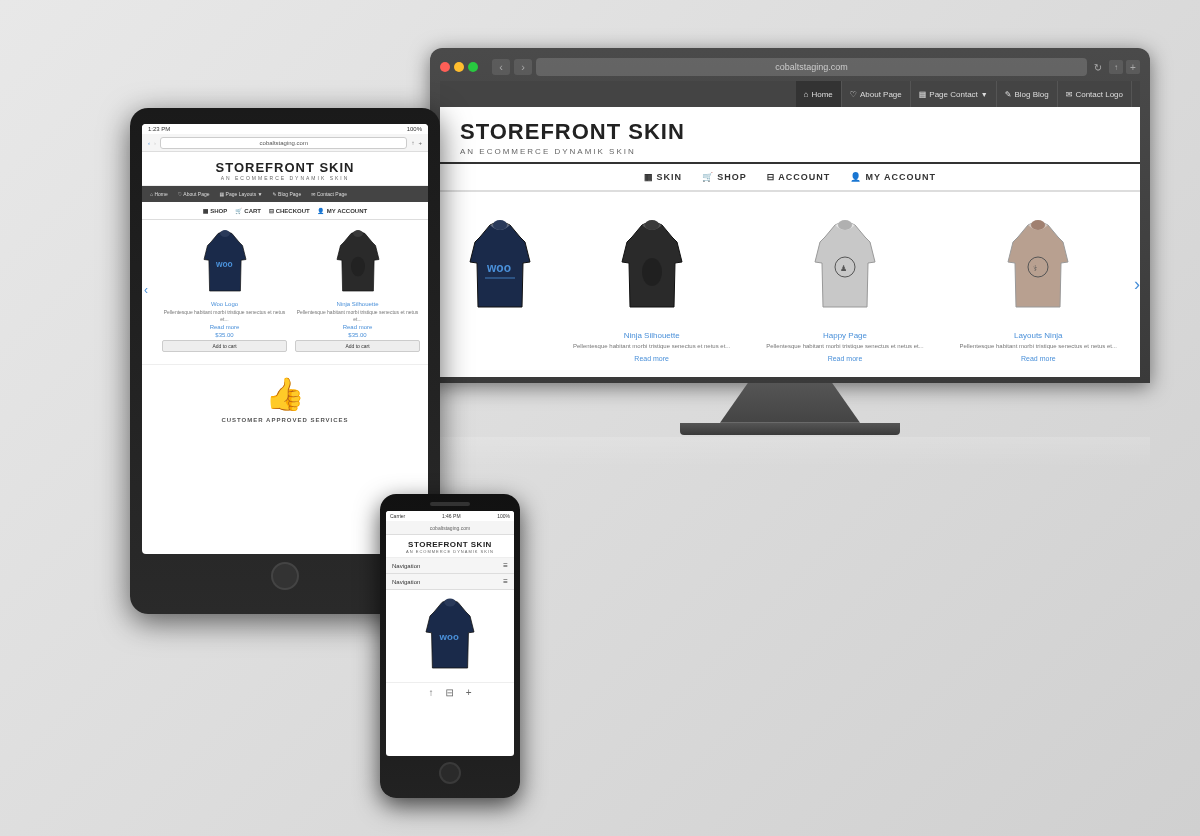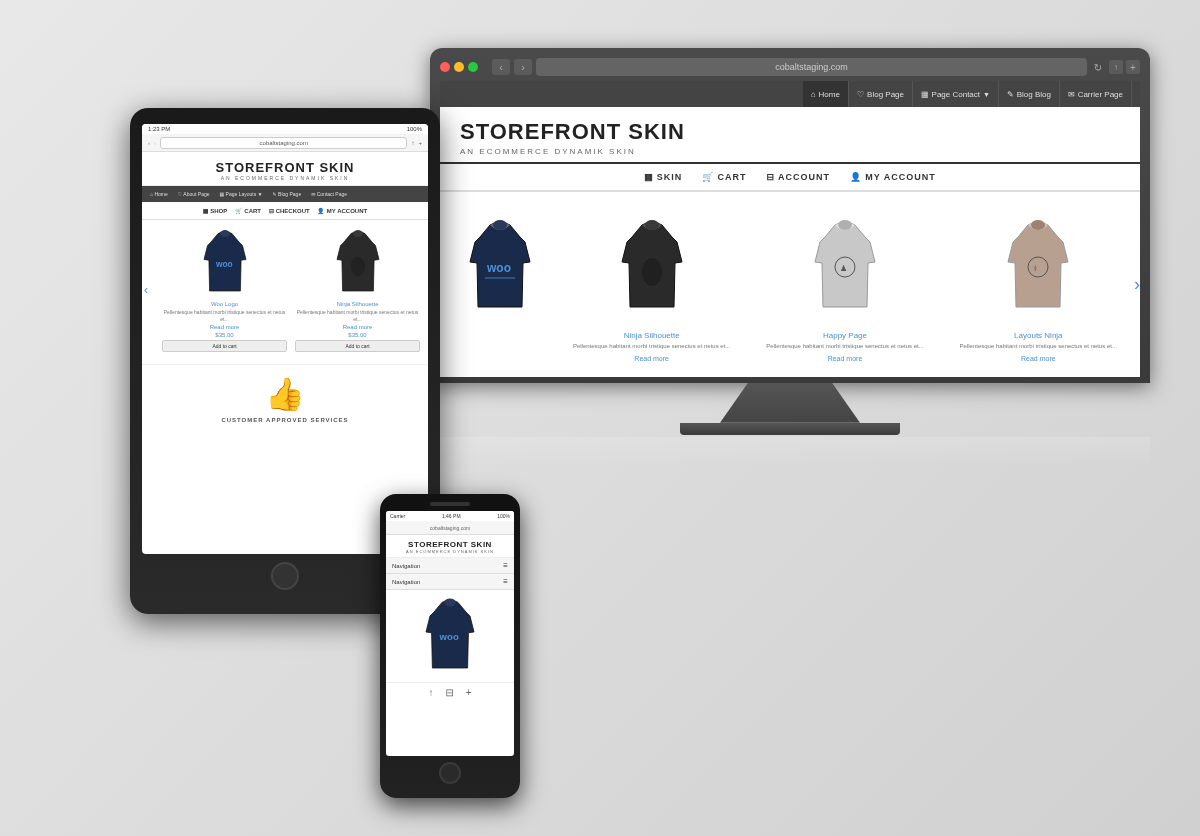--- a/index.html
+++ b/index.html
@@ -520,51 +520,51 @@
       <div class="monitor-screen">
 
         <div class="screen-nav-bar">
           <div class="screen-nav-links">
             <div class="screen-nav-link">
               <span>⌂</span>
               <span>Home</span>
             </div>
             <div class="screen-nav-link">
               <span>♡</span>
-              <span>Blog Page</span>
+              <span>About Page</span>
             </div>
             <div class="screen-nav-link">
               <span>▦</span>
               <span>Page Contact</span>
               <span style="font-size:7px;">▼</span>
             </div>
             <div class="screen-nav-link">
               <span>✎</span>
               <span>Blog Blog</span>
             </div>
             <div class="screen-nav-link">
               <span>✉</span>
-              <span>Carrier Page</span>
+              <span>Contact Logo</span>
             </div>
           </div>
         </div>
 
         <div class="screen-hero">
           <div class="screen-site-title">STOREFRONT SKIN</div>
           <div class="screen-site-subtitle">AN ECOMMERCE DYNAMIK SKIN</div>
         </div>
 
         <div class="screen-menu">
           <div class="screen-menu-item">
             <span>▦</span>
             <span>SKIN</span>
           </div>
           <div class="screen-menu-item">
             <span>🛒</span>
-            <span>CART</span>
+            <span>SHOP</span>
           </div>
           <div class="screen-menu-item">
             <span>⊟</span>
             <span>ACCOUNT</span>
           </div>
           <div class="screen-menu-item">
             <span>👤</span>
             <span>MY ACCOUNT</span>
           </div>
         </div>

